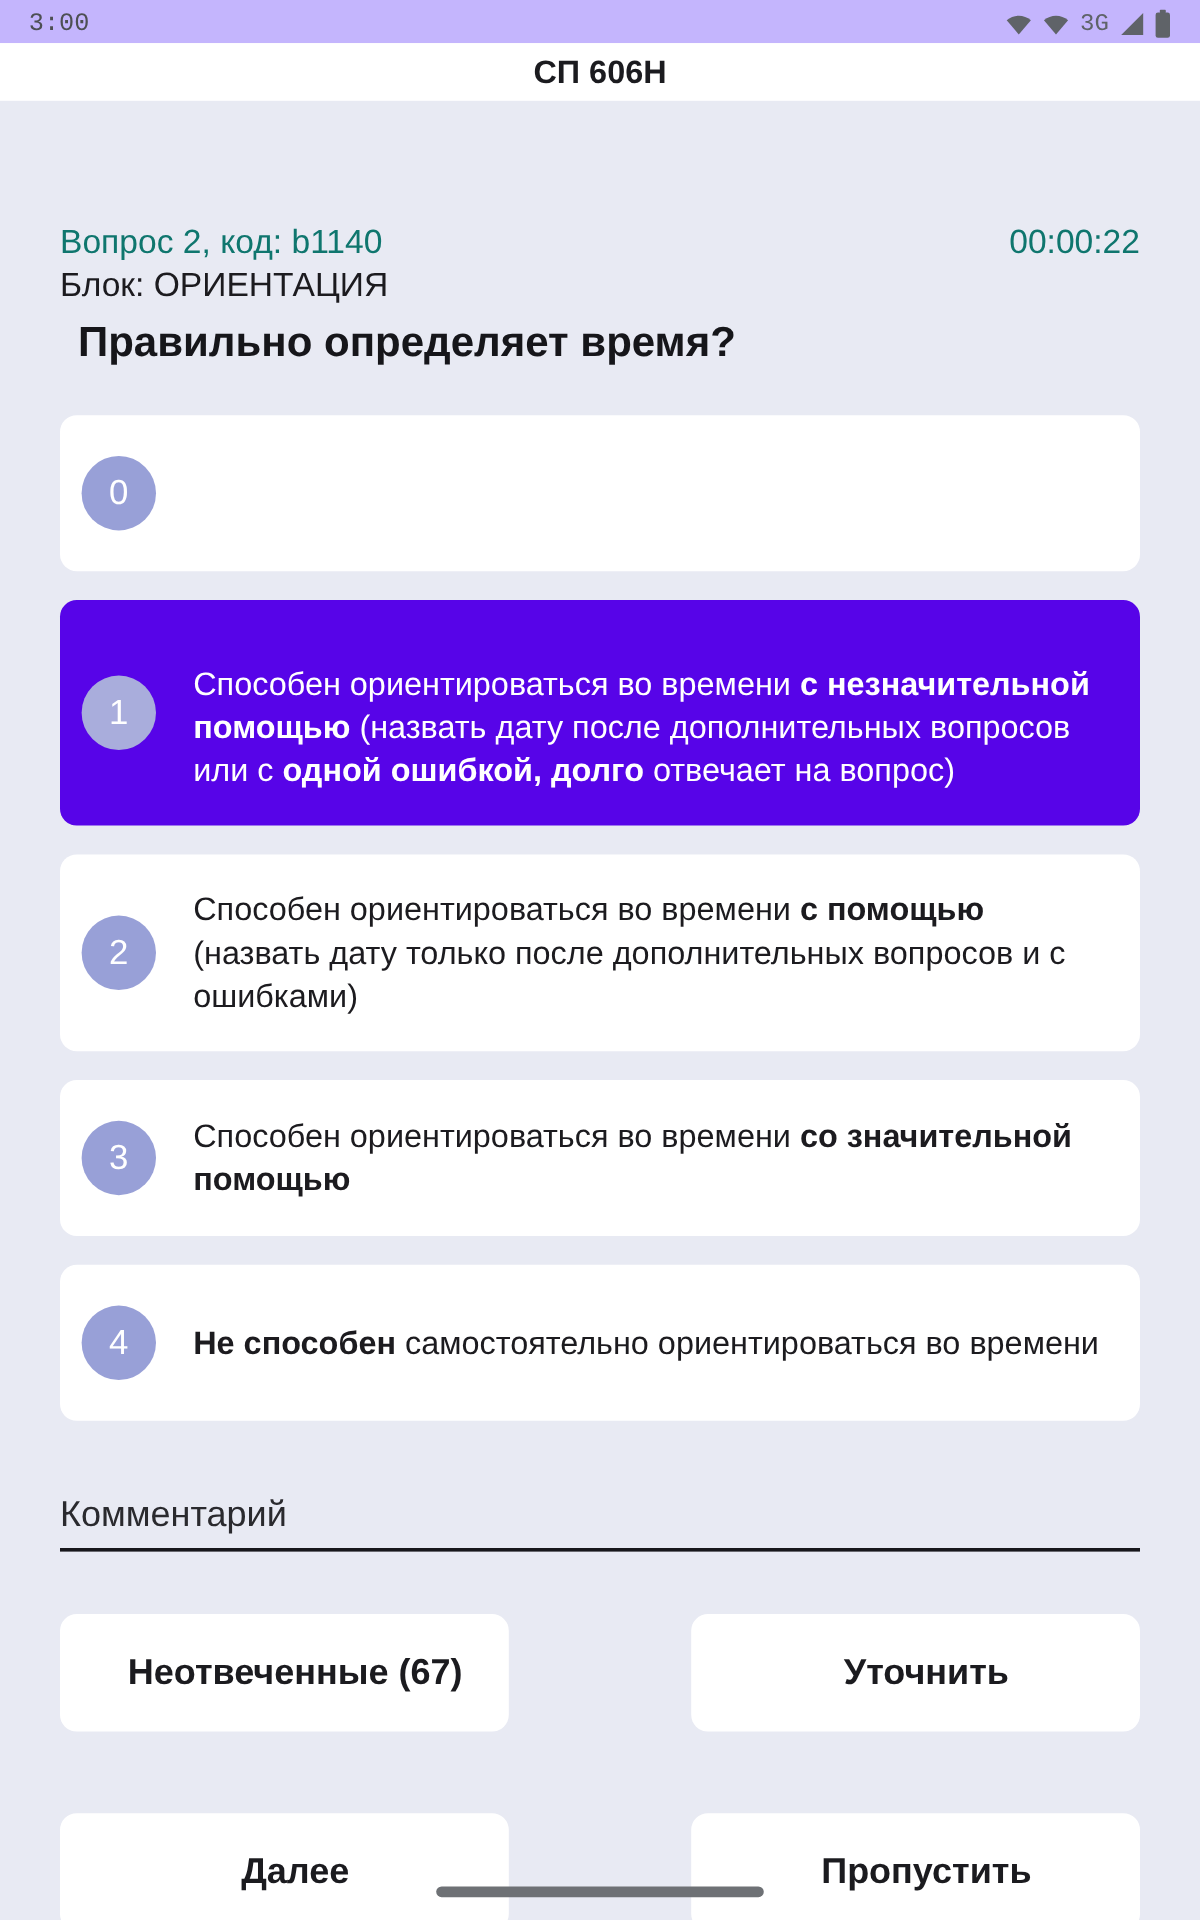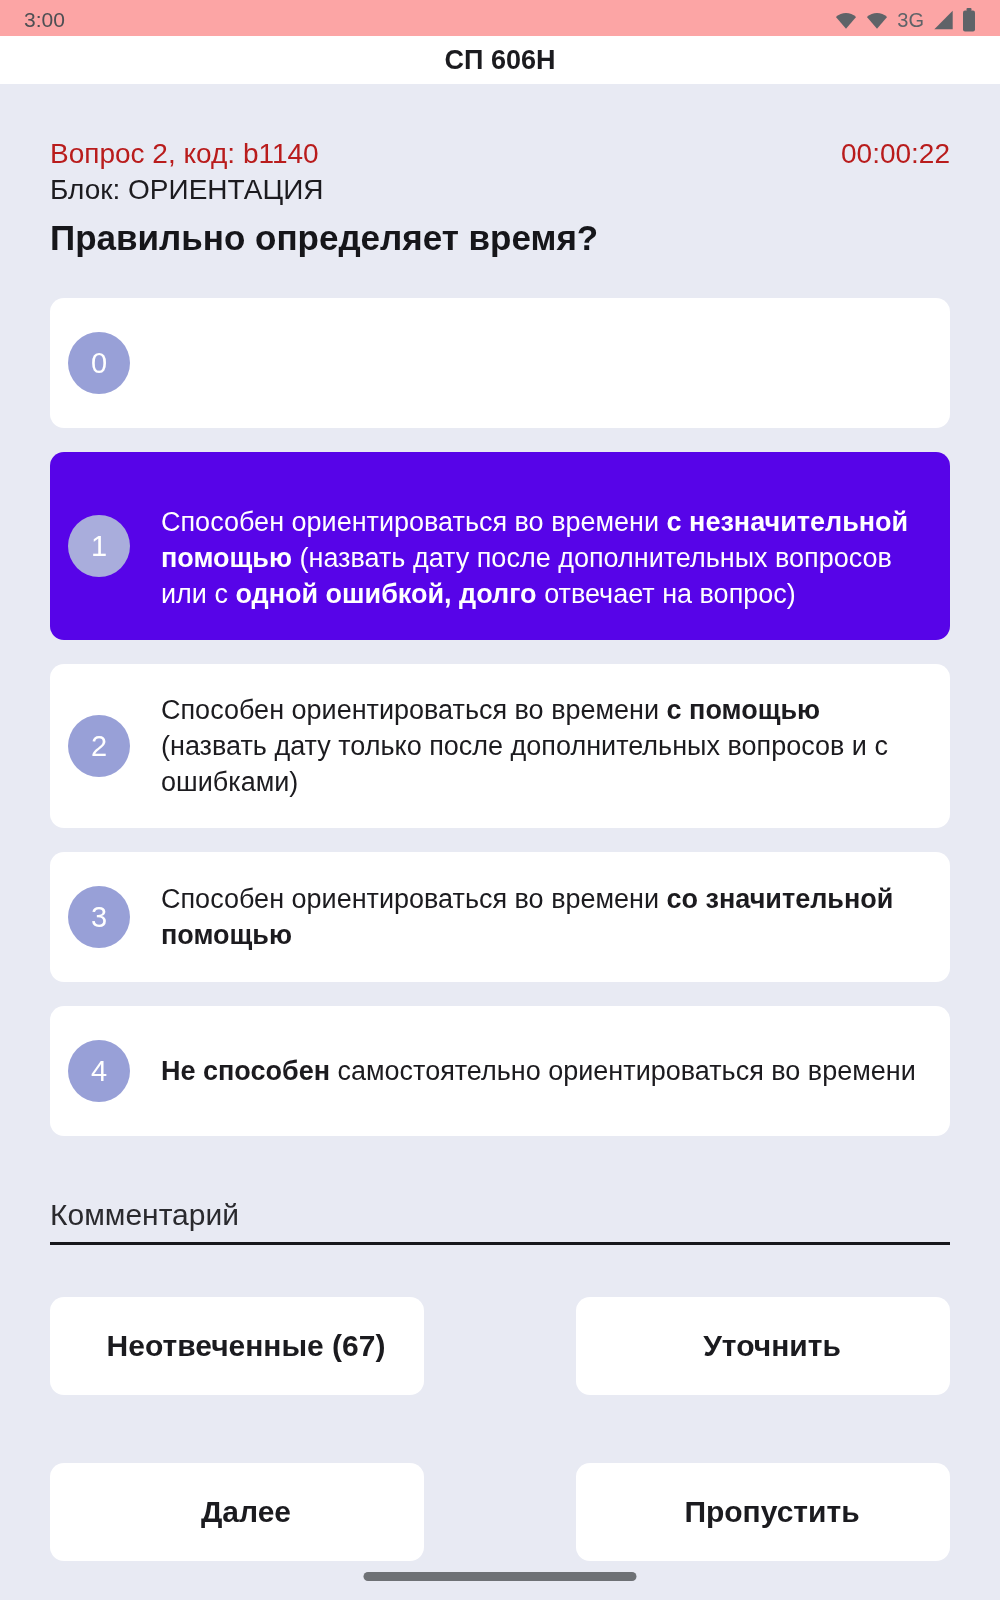--- a/index.html
+++ b/index.html
@@ -6,23 +6,24 @@
   body {
     width: 1000px; height: 1600px;
     font-family: "Liberation Sans", "DejaVu Sans", sans-serif;
     background: #ffffff;
     -webkit-font-smoothing: antialiased;
   }
   .screen { position: relative; width: 1000px; height: 1600px; overflow: hidden; }
 
   
   .status-bar {
-    height: 32px; background: #fca5a5;
+    height: 32px; background: #c4b5fd;
     display: flex; justify-content: space-between; align-items: center;
     padding: 4px 24px 0 24px;
+    font-family: Liberation Mono, monospace;
   }
   .status-time { font-size: 21px; color: #4d4f53; }
   .status-icons { display: flex; align-items: center; gap: 7px; }
   .status-icons svg { display: block; }
   .net-label { font-size: 20px; color: #5f6368; margin: 0 1px; }
 
   
   .app-bar {
     height: 48px; background: #ffffff;
     display: flex; align-items: center; justify-content: center;
@@ -31,26 +32,26 @@
 
   
   .content {
     box-sizing: border-box;
     height: 1520px;
     background: #e8eaf3;
     padding: 52px 50px 0 50px;
   }
   .meta-row {
     display: flex; justify-content: space-between; align-items: flex-start;
-    font-size: 28px; line-height: 36px; color: #b91c1c;
+    font-size: 28px; line-height: 36px; color: #0f766e; margin-top: 48px;
   }
   .block-label { font-size: 28px; line-height: 36px; color: #1c1b1f; }
   .q-title {
     margin-top: 6px;
-    font-size: 35px; line-height: 48px; font-weight: 600; color: #16161a;
+    font-size: 35px; line-height: 48px; font-weight: 600; color: #16161a; margin-left: 15px;
   }
 
   
   .options { margin-top: 36px; display: flex; flex-direction: column; gap: 24px; }
   .option-card {
     box-sizing: border-box;
     background: #ffffff;
     border-radius: 14px;
     min-height: 130px;
     display: flex; align-items: center;

